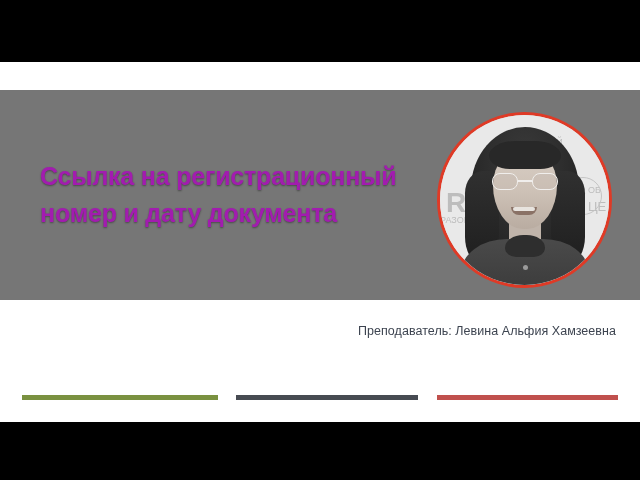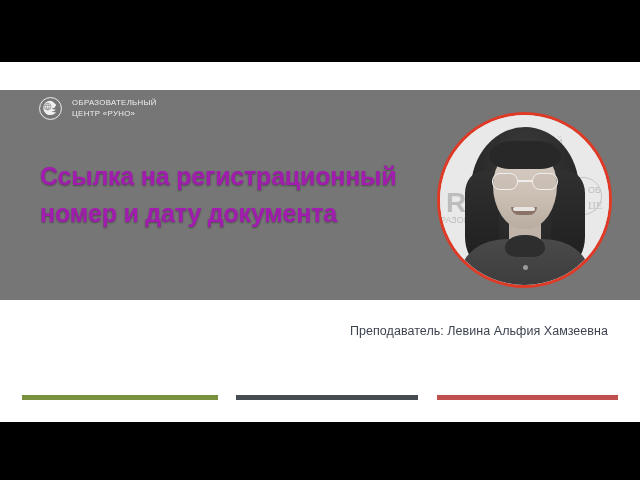--- a/index.html
+++ b/index.html
@@ -105,21 +105,21 @@
     position: absolute;
     color: #bdbdbd;
     font-weight: bold;
     white-space: nowrap;
     user-select: none;
   }
   .wm-ru  { left: 6px;  top: 72px;  font-size: 28px; letter-spacing: 1px; }
   .wm-sub { left: 0px;  top: 100px; font-size: 9px; font-weight: normal; }
   .wm-top { left: 96px; top: 22px;  font-size: 9px; font-weight: normal; }
   .wm-ob  { left: 148px; top: 70px; font-size: 9px; font-weight: normal; text-align: center; }
-  .wm-ts  { left: 148px; top: 84px; font-size: 11px; font-weight: normal; font-family: Liberation Serif, serif; }
+  .wm-ts  { left: 148px; top: 84px; font-size: 13px; font-weight: normal; }
   .wm-ring {
     position: absolute;
     left: 124px; top: 62px;
     width: 36px; height: 36px;
     border: 1px solid #c4c4c4;
     border-radius: 50%;
   }
 
   
   .person {
@@ -217,21 +217,21 @@
     position: absolute;
     left: 58px; top: 138px;
     width: 5px; height: 5px;
     background: #9a9a9a;
     border-radius: 50%;
   }
 
   
   .presenter-line {
     position: absolute;
-    left: 8px; top: 262px;
+    left: 16px; top: 262px;
     width: 600px;
     text-align: right;
     color: #3d4450;
     font-size: 12.5px;
     letter-spacing: 0.05px;
   }
 
   
   .accent-rules {
     position: absolute;
@@ -251,38 +251,20 @@
 <body>
 
 <div class="slide-frame">
 
   <div class="letterbox-top"></div>
 
   <div class="slide-canvas">
 
     <div class="hero-band" style="background: rgb(118, 118, 118);"></div>
 
-    <div class="brand-lockup">
-      <span class="brand-mark">
-        <svg viewBox="0 0 40 40" width="25" height="25" aria-hidden="true">
-          <circle cx="20" cy="20" r="17.5" fill="none" stroke="#efefef" stroke-width="1.6"></circle>
-          <path d="M20 7.5 C13.5 7.5 8.5 12.5 8.5 19 C8.5 25.5 13.5 30.5 20 30.5
-                   C24 30.5 27.5 28.4 29.4 25.2 C26.5 26.6 23.5 26.2 21.6 24.4
-                   C24.8 24.9 27.2 23.6 28.4 21.4 C25.6 22.3 23.4 21.6 22.1 20.1
-                   C25.6 19.8 28.2 17.4 29 13.8 C26.3 11.6 23.3 7.5 20 7.5 Z" fill="#efefef"></path>
-          <circle cx="15.5" cy="17" r="5.4" fill="none" stroke="#8e8e8e" stroke-width="1.2"></circle>
-          <path d="M10.6 15.2 L20.4 15.2 M11 19.4 L20.2 19.4" stroke="#8e8e8e" stroke-width="1"></path>
-          <path d="M15.5 11.6 C13 14.2 13 19.9 15.5 22.4 C18 19.9 18 14.2 15.5 11.6 Z" fill="none" stroke="#8e8e8e" stroke-width="1"></path>
-        </svg>
-      </span>
-      <span class="brand-text">
-        <div>ОБРАЗОВАТЕЛЬНЫЙ</div>
-        <div>ЦЕНТР «РУНО»</div>
-      </span>
-    </div>
 
     <div class="slide-title">Ссылка на регистрационный номер и дату документа</div>
 
     <div class="portrait-frame" style="border-color: rgb(223, 58, 38);">
       <div class="portrait-bg"></div>
 
       <div class="portrait-wm wm-ru">RU</div>
       <div class="portrait-wm wm-sub">РАЗОВАТЕ</div>
       <div class="portrait-wm wm-top">ЬНЫЙ</div>
       <div class="portrait-wm wm-ob">ОБ</div>

